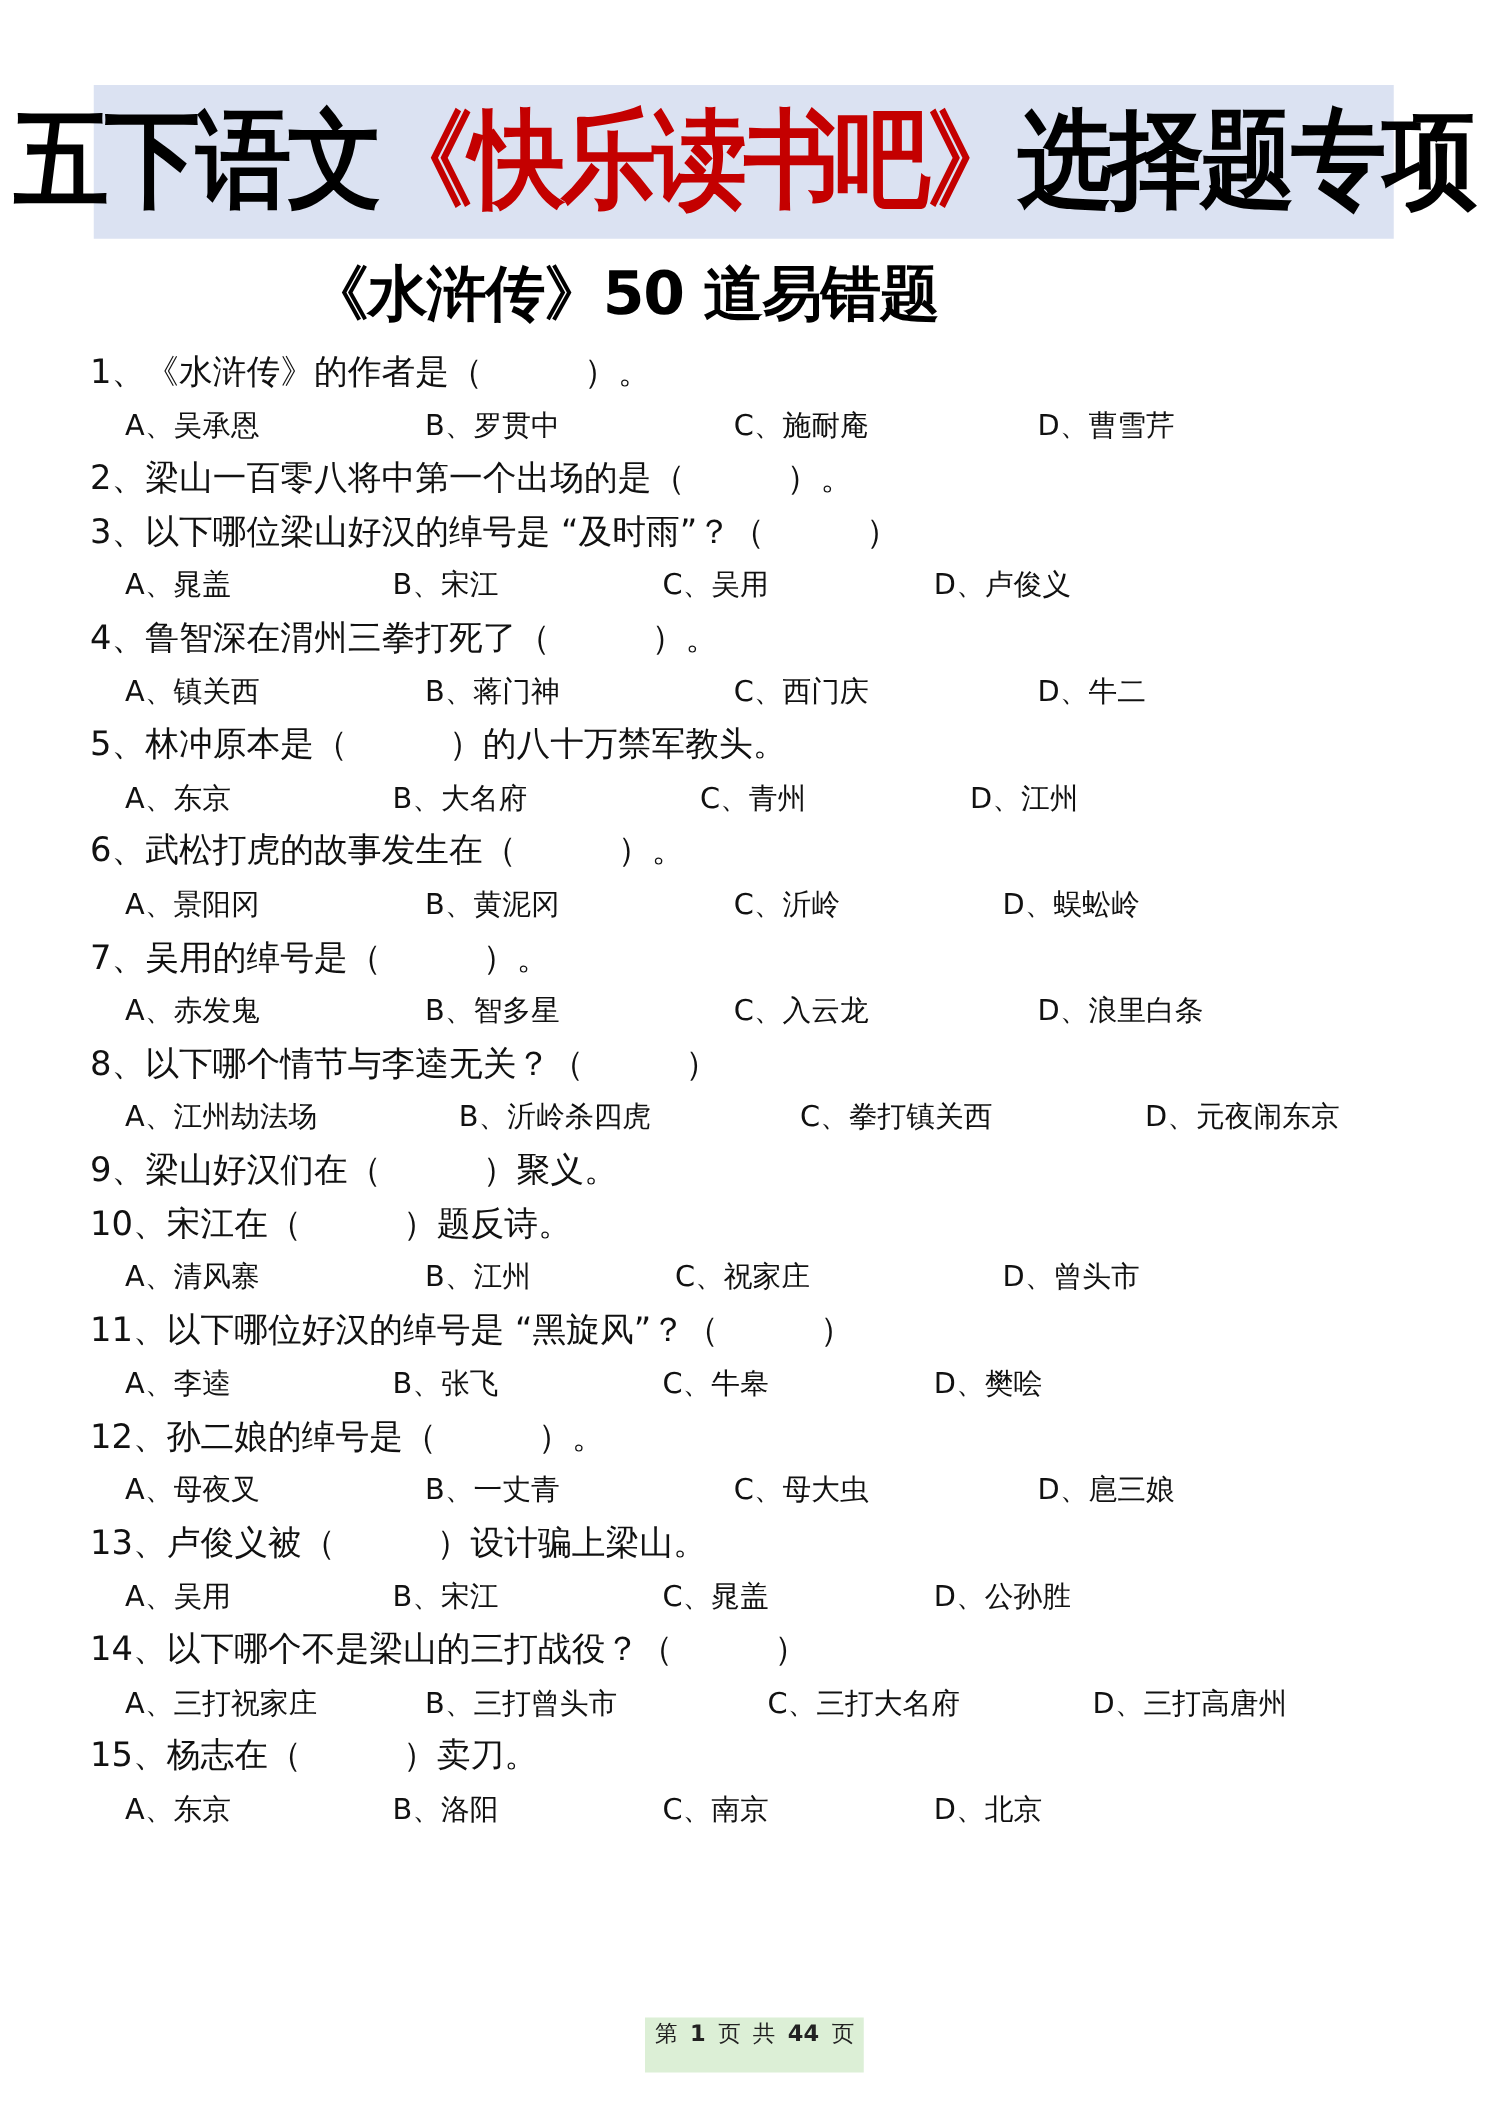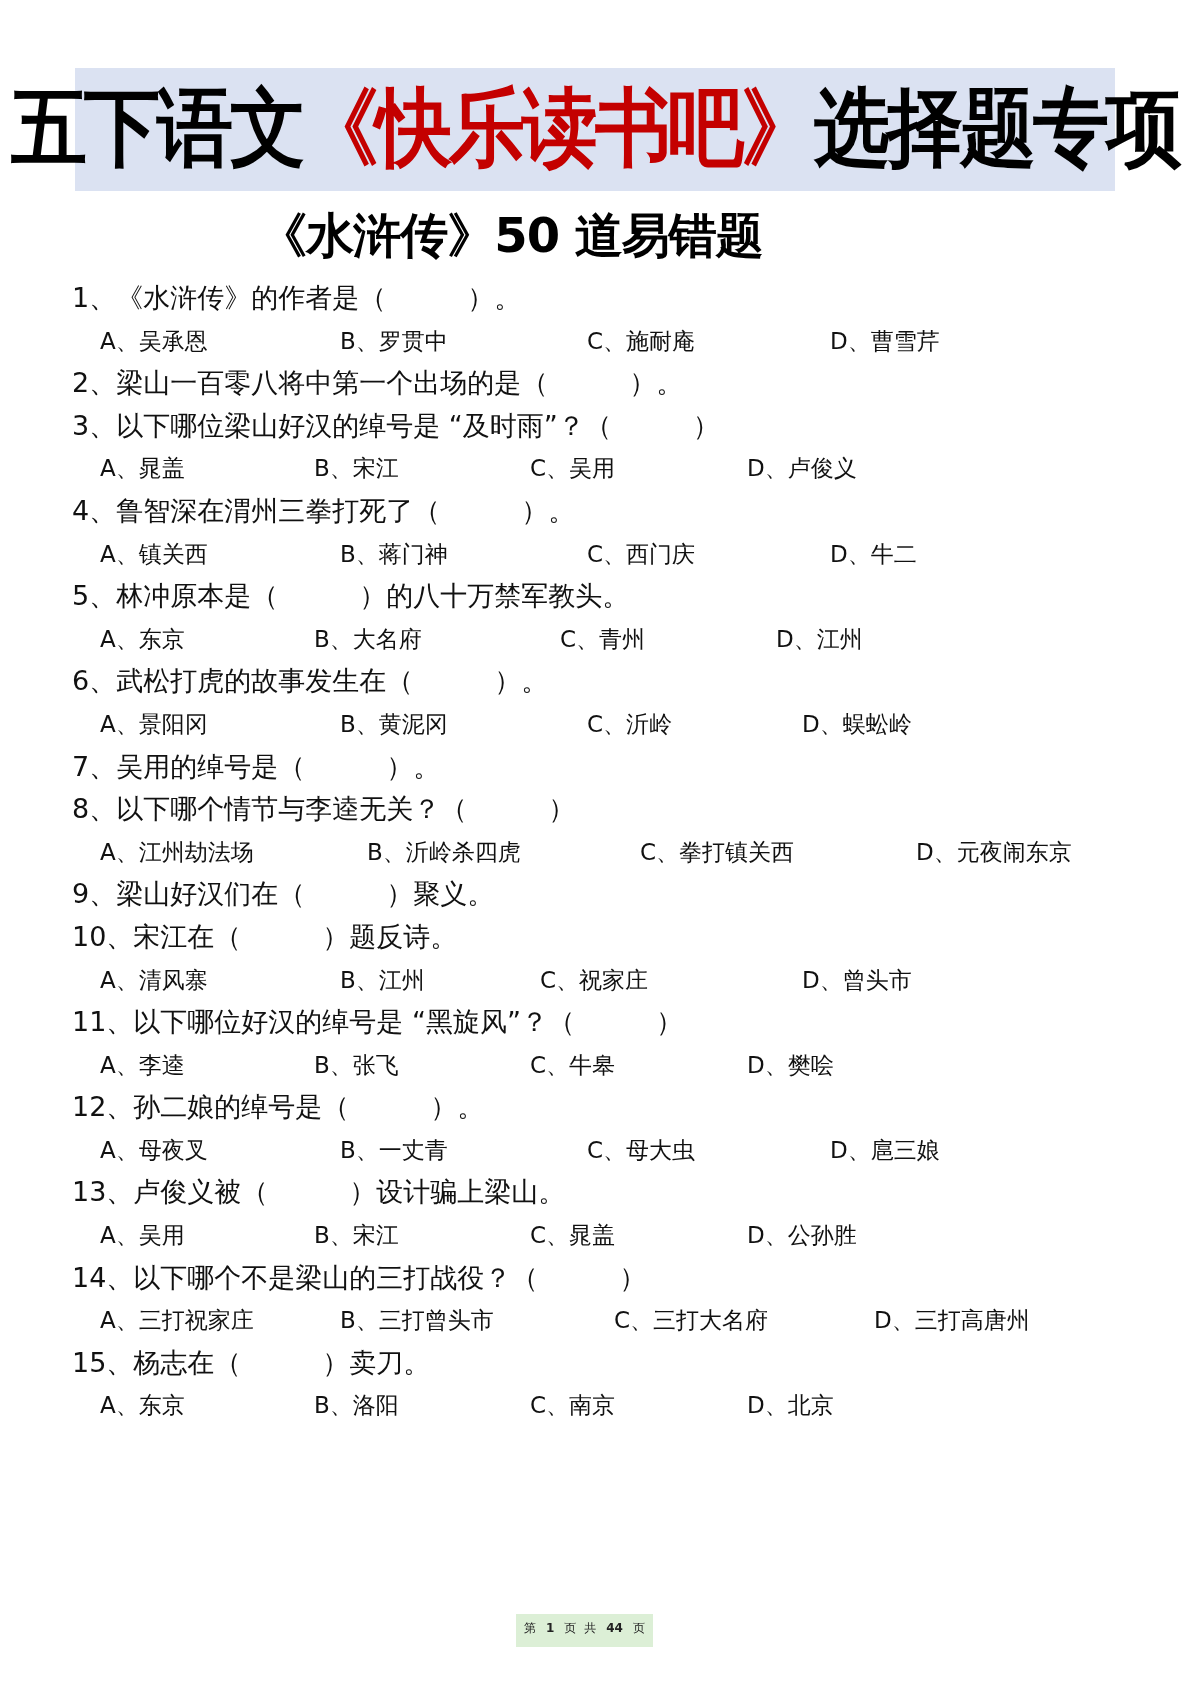--- a/index.html
+++ b/index.html
@@ -34,21 +34,21 @@
     letter-spacing: -3px;
     color: #000000;
     transform: scaleY(1.12);
     display: inline-block;
   }
   .title-band .t.red {
     color: #c40000;
   }
   .subtitle {
     position: absolute;
-    left: 12px;
+    left: 0;
     top: 207px;
     width: 998px;
     text-align: center;
     font-family: "DejaVu Sans", sans-serif;
     font-weight: bold;
     font-size: 48px;
     letter-spacing: -1px;
     color: #000000;
     line-height: 56px;
   }
@@ -74,26 +74,26 @@
     text-decoration: underline;
   }
   .opt {
     position: absolute;
     top: 0;
   }
   .footer {
     position: absolute;
     left: 516px;
     top: 1614px;
-    height: 33px;
+    height: 44px;
     line-height: 28px;
     padding: 0 6px;
     background: #dcefd6;
     font-family: "DejaVu Serif", serif;
-    font-size: 12px;
+    font-size: 18px;
     color: #222222;
     white-space: nowrap;
   }
   .footer b {
     font-family: "DejaVu Sans", sans-serif;
     font-weight: bold;
     margin: 0 8px;
   }
   .footer span.w { margin: 0 2px; }
 </style>
@@ -146,20 +146,26 @@
 
   <div class="q">6、武松打虎的故事发生在（　　　）。</div>
   <div class="opts">
     <span class="opt" style="left:28px">A、景阳冈</span>
     <span class="opt" style="left:268px">B、黄泥冈</span>
     <span class="opt" style="left:515px">C、沂岭</span>
     <span class="opt" style="left:730px">D、蜈蚣岭</span>
   </div>
 
   <div class="q">7、吴用的绰号是（　　　）。</div>
+  <div class="opts">
+    <span class="opt" style="left:28px">A、赤发鬼</span>
+    <span class="opt" style="left:268px">B、智多星</span>
+    <span class="opt" style="left:515px">C、入云龙</span>
+    <span class="opt" style="left:758px">D、浪里白条</span>
+  </div>
 
   <div class="q">8、以下哪个情节与李逵无关？（　　　）</div>
   <div class="opts">
     <span class="opt" style="left:28px">A、江州劫法场</span>
     <span class="opt" style="left:295px">B、沂岭杀四虎</span>
     <span class="opt" style="left:568px">C、拳打镇关西</span>
     <span class="opt" style="left:844px">D、元夜闹东京</span>
   </div>
 
   <div class="q">9、梁山好汉们在（　　　）聚义。</div>

